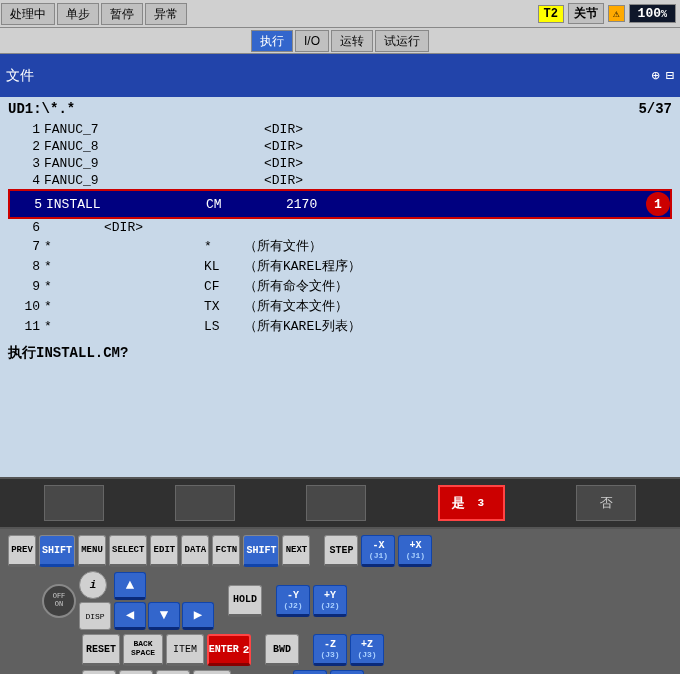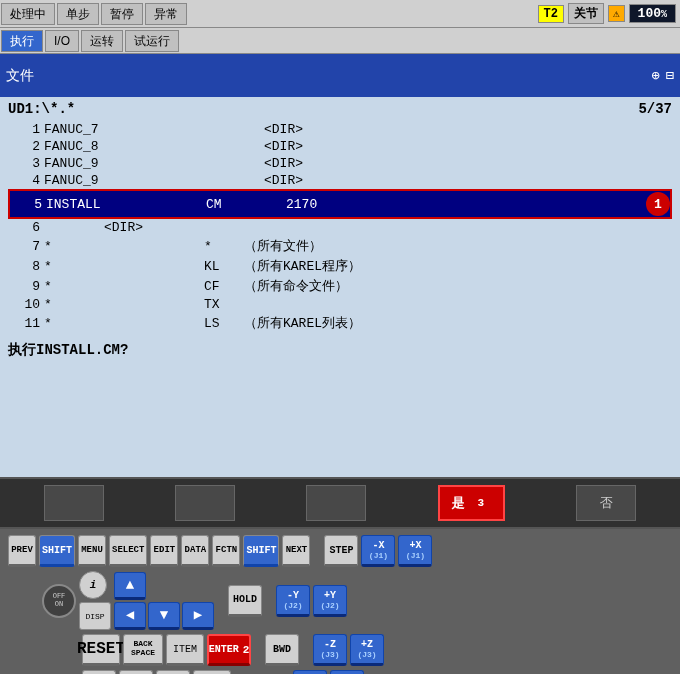--- a/index.html
+++ b/index.html
@@ -66,20 +66,21 @@
       font-weight: bold;
     }
 
     
     .second-toolbar {
       background: #d0d0d0;
       display: flex;
       align-items: center;
       height: 26px;
       border-bottom: 1px solid #888;
+      justify-content: center;
     }
 
     
     .file-header {
       background: #2244aa;
       color: white;
       display: flex;
       align-items: center;
       justify-content: space-between;
       padding: 2px 6px;
@@ -546,20 +547,21 @@
     <span class="num">9</span>
     <span class="name">*</span>
     <span class="type" style="width:40px;">CF</span>
     <span class="size">（所有命令文件）</span>
   </div>
 
   <div class="file-row">
     <span class="num">10</span>
     <span class="name">*</span>
     <span class="type" style="width:40px;">TX</span>
+    <span class="size">（所有文本文件）</span>
   </div>
 
   <div class="file-row">
     <span class="num">11</span>
     <span class="name">*</span>
     <span class="type" style="width:40px;">LS</span>
     <span class="size">（所有KAREL列表）</span>
   </div>
 
   <div class="confirm-line">执行INSTALL.CM?</div>
@@ -628,21 +630,21 @@
       </div>
     <div class="jkey">
         <span class="top">+Y</span>
         <span class="bot">(J2)</span>
       </div>
   </div>
 
   <div class="kbd-row" style="padding-left:0px; gap:3px;">
     <div style="width:34px;"></div>
     <div style="width:34px;"></div>
-    <div class="reset-key" style="font-size:16px; font-weight:bold;">RESET</div>
+    <div class="reset-key" style="font-size:10px; font-weight:bold;">RESET</div>
     <div class="backsp-key">
         <span style="font-size:8px; font-weight:bold; line-height:1.1; text-align:center;">BACK<br>SPACE</span>
       </div>
     <div class="item-key" style="font-size:10px; font-weight:normal;">ITEM</div>
     <div class="enter-key" style="display:flex; align-items:center; gap:2px;">
       <span>ENTER</span>
       <span class="circle-badge-2">2</span>
     </div>
     <div class="key-spacer"></div>
     <div class="bwd-key">BWD</div>

